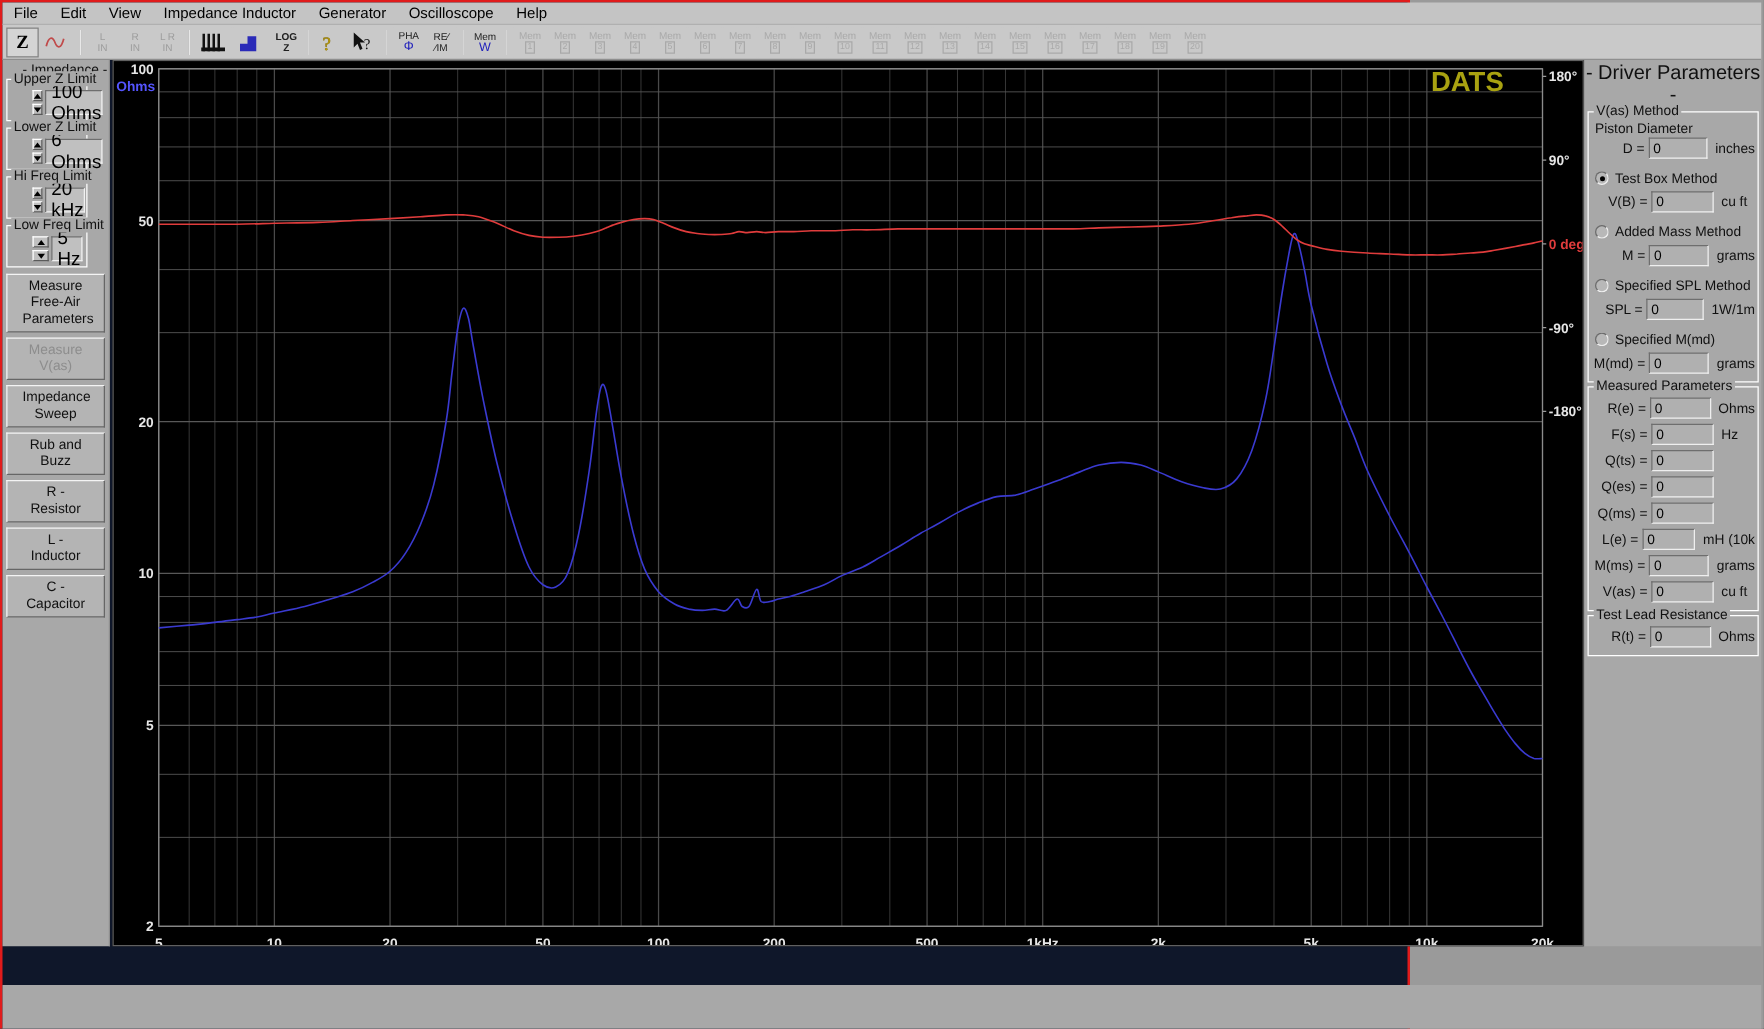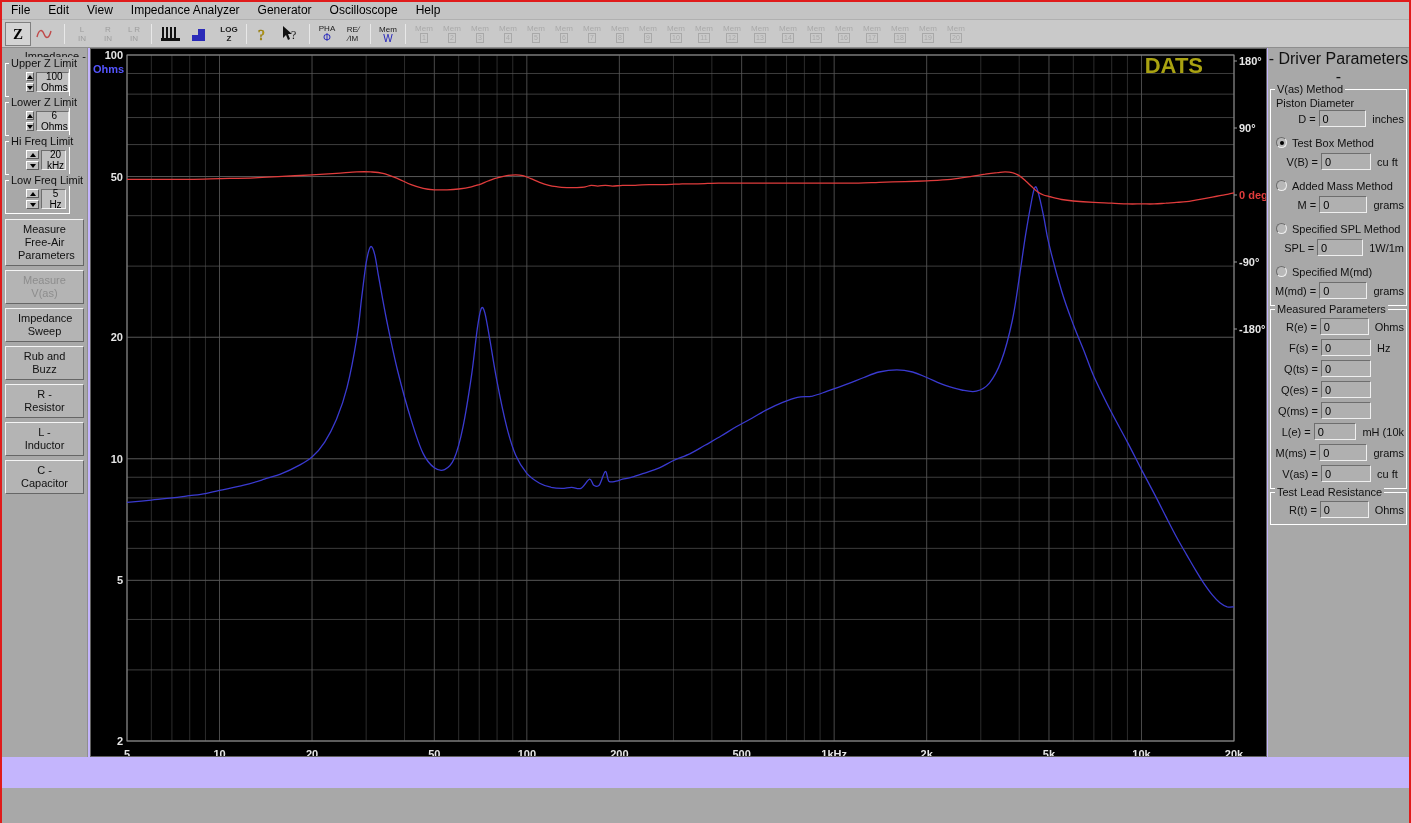--- a/index.html
+++ b/index.html
@@ -5,22 +5,22 @@
   * { box-sizing: border-box; }
   html, body {
     margin: 0; padding: 0;
     width: 1411px; height: 823px;
     background: #9a9a9a;
     font-family: "Liberation Sans", sans-serif;
     overflow: hidden;
   }
   #app {
     position: relative;
-    width: 1411px; height: 823px;
-    background: #c4b5fd;
+    width: 1128px; height: 823px;
+    background: #0f172a;
     border: 2px solid #e01b1b;
     border-bottom: none;
   }
 
   
   #menubar {
     position: absolute; left: 0; top: 0;
     width: 1407px; height: 18px;
     background: #c4c4c4;
     display: flex; align-items: center;
@@ -102,24 +102,23 @@
     font-size: 6px; line-height: 6px; color: #000;
   }
   .arw { width:0;height:0;border-left:3px solid transparent;border-right:3px solid transparent; }
   .arw-u { border-bottom: 4px solid #000; }
   .arw-d { border-top: 4px solid #000; }
   .valbox {
     flex: 1; margin-left: 2px;
     background: #c0c0c0;
     border: 1px solid #6e6e6e;
     border-right-color:#f0f0f0; border-bottom-color:#f0f0f0;
-    font-size: 10px; color: #000;
+    font-size: 15px; color: #000;
     display: flex; align-items: center;
     padding-left: 4px;
-    text-align: center;
   }
   .lp-btn {
     margin: 0 3px 4px 3px;
     background: #b4b4b4;
     border: 1px solid #f4f4f4;
     border-right-color: #666; border-bottom-color: #666;
     text-align: center;
     font-size: 11px; color: #101010;
     padding: 3px 12px; line-height: 13px;
     cursor: default;
@@ -201,21 +200,21 @@
 </style>
 </head>
 <body>
 
 <div id="app">
 
   <div id="menubar">
       <div class="menu-item">File</div>
       <div class="menu-item">Edit</div>
       <div class="menu-item">View</div>
-      <div class="menu-item">Impedance Analyzer</div>
+      <div class="menu-item">Impedance Inductor</div>
       <div class="menu-item">Generator</div>
       <div class="menu-item">Oscilloscope</div>
       <div class="menu-item">Help</div>
     </div>
 
   <div id="toolbar">
       <div class="tb-btn sunken" style="width: 26px;">
         <span class="tb-z">Z</span>
       </div>
       <div class="tb-btn">

